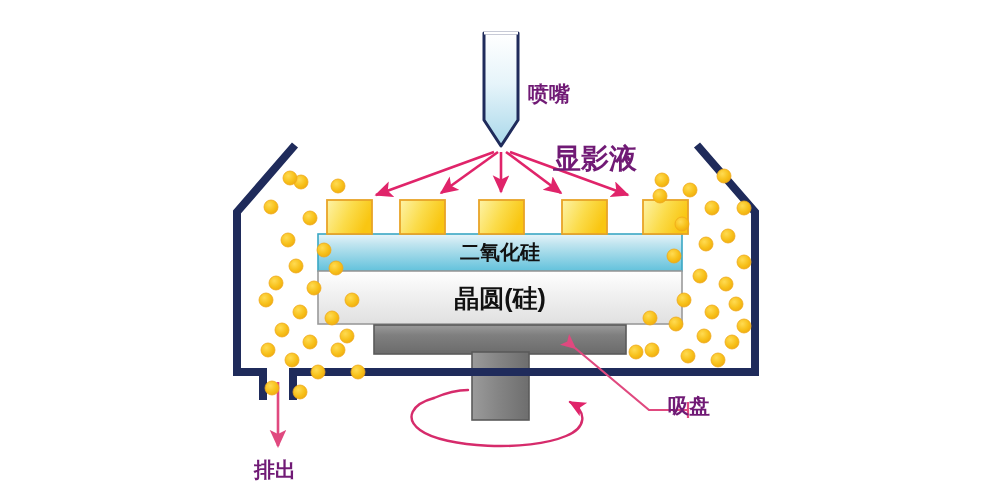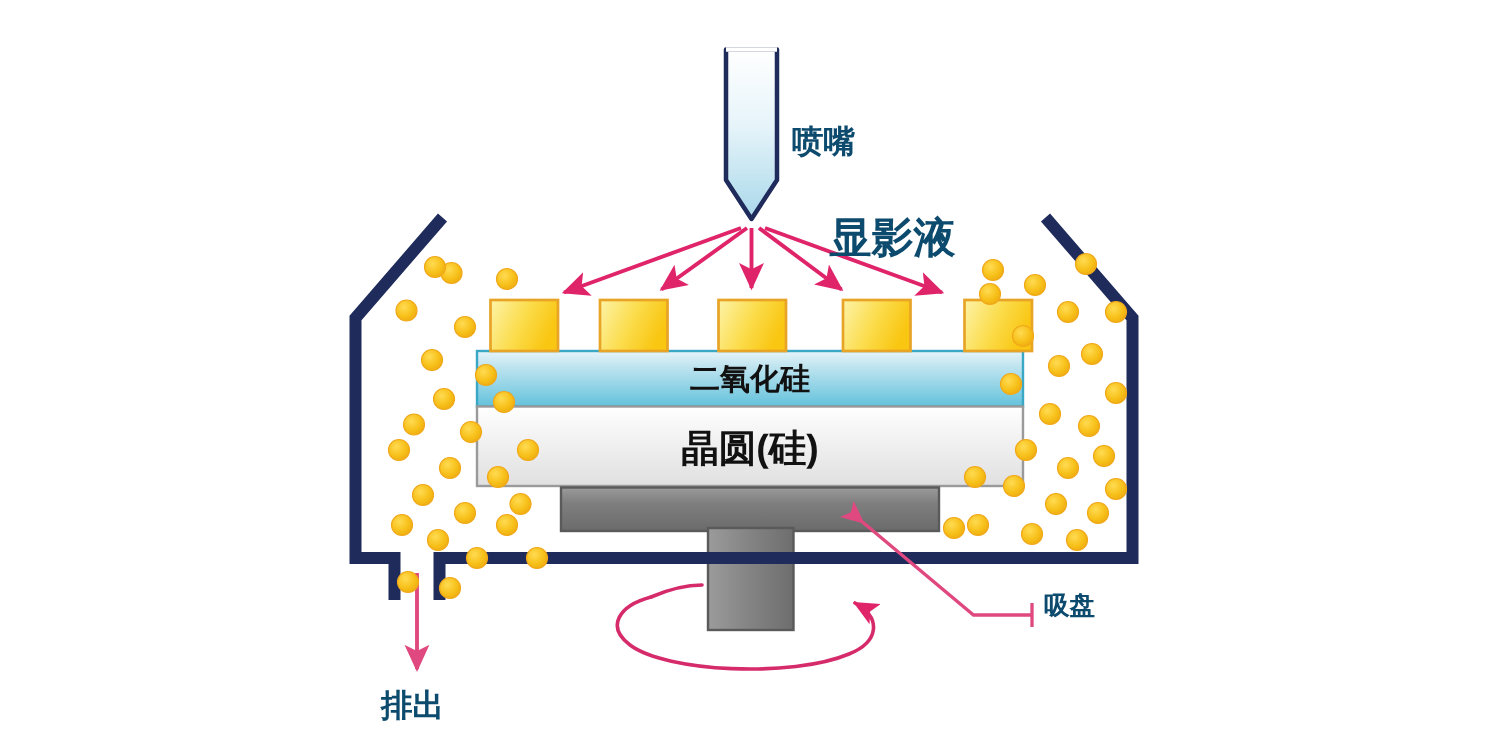--- a/index.html
+++ b/index.html
@@ -22,28 +22,28 @@
   }
   #diagram {
     position: absolute;
     left: 0;
     top: 0;
     width: 1000px;
     height: 500px;
   }
   .lbl {
     position: absolute;
-    color: #0c4a6e;
+    color: #701a75;
     font-weight: 700;
     white-space: nowrap;
     font-family: "Liberation Sans", "DejaVu Sans", sans-serif;
   }
   #lbl-nozzle   { left: 528px; top: 80px;  font-size: 21px; }
   #lbl-dev      { left: 553px; top: 140px; font-size: 28px; }
-  #lbl-chuck    { left: 696px; top: 392px; font-size: 17px; }
+  #lbl-chuck    { left: 668px; top: 392px; font-size: 21px; }
   #lbl-exhaust  { left: 254px; top: 456px; font-size: 21px; }
   .svgtext {
     font-family: "Liberation Sans", "DejaVu Sans", sans-serif;
     font-weight: 700;
     fill: #111111;
   }
 </style>
 </head>
 <body>
 

